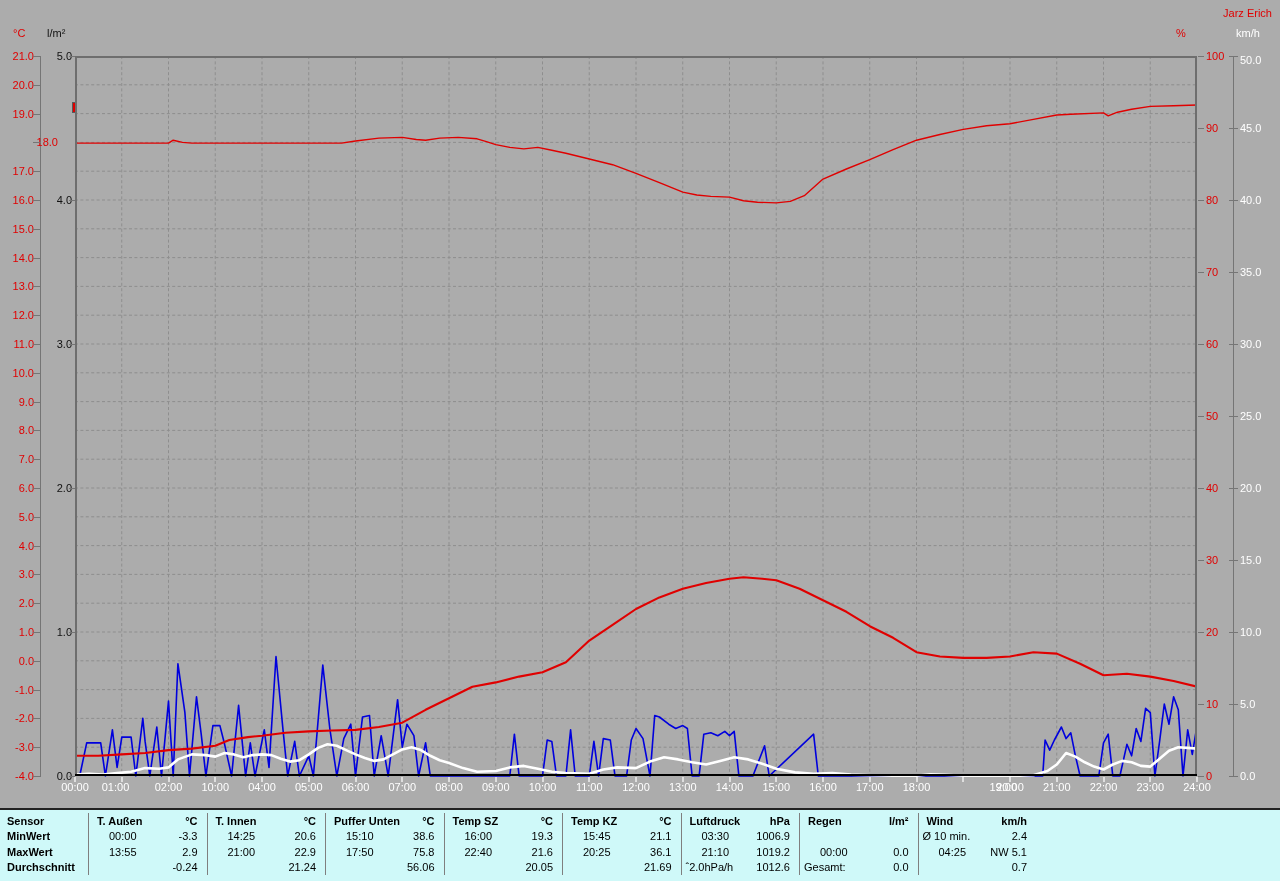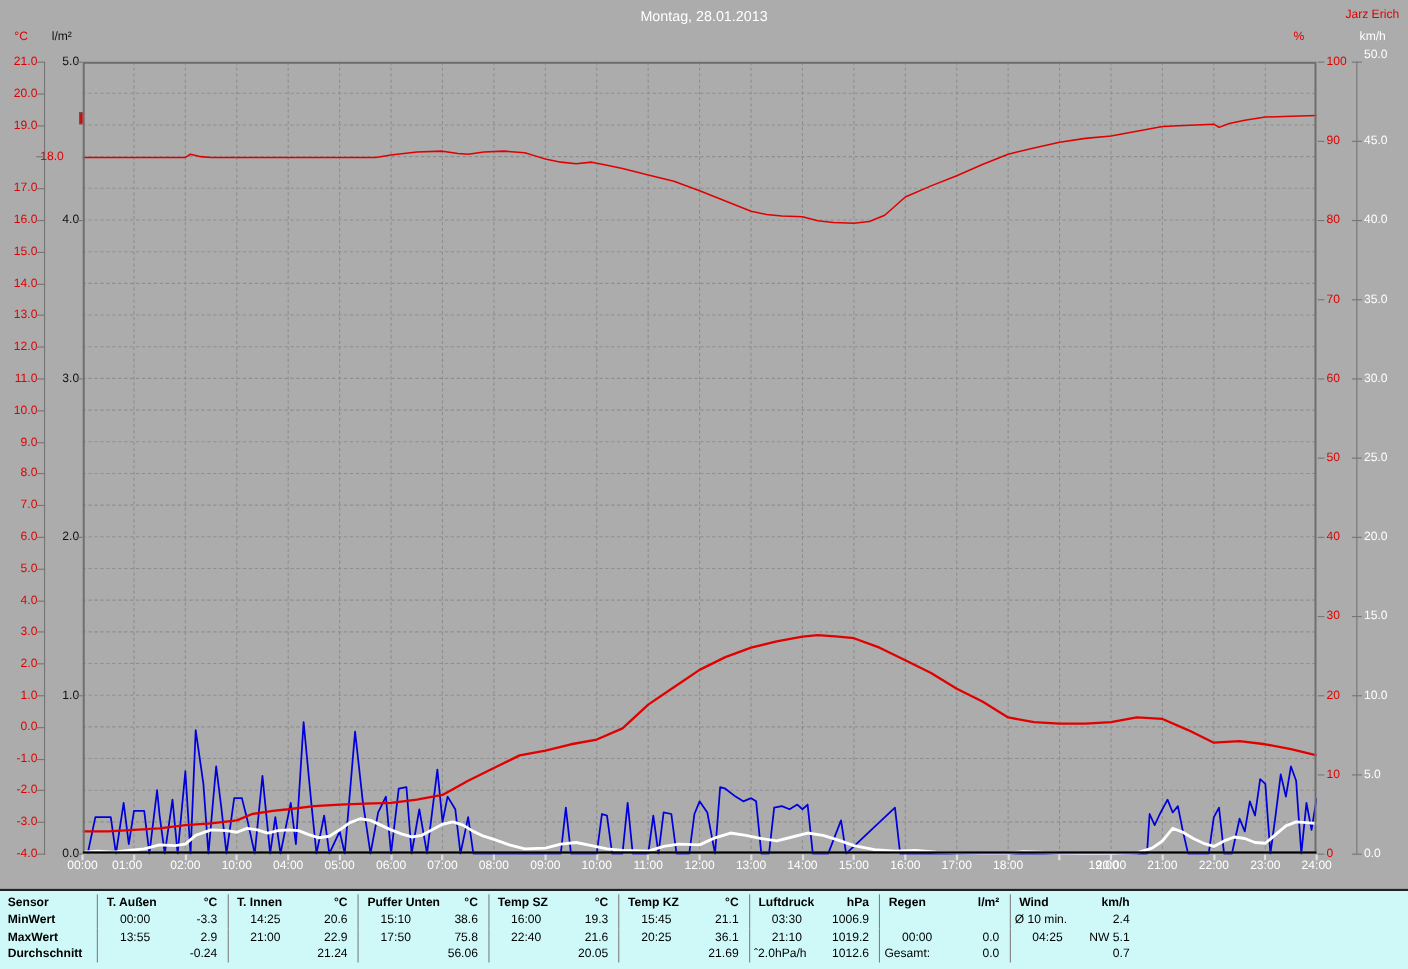--- a/index.html
+++ b/index.html
@@ -26,21 +26,20 @@
   .tcell .lft{padding-left:20px;} .tcell .lft.wide{padding-left:4px;}
   .tcell .rgt{padding-right:9px;text-align:right;}
   .tcell.hdr{font-weight:bold;}
   .tcell.hdr .lft{padding-left:8px;}
   .rowlabel{font-weight:bold;padding-left:7px;display:flex;align-items:center;}
 </style>
 </head>
 <body>
 
 <div class="screen">
-  <div class="title">Montag, 28.01.2013</div>
   <div class="watermark">Jarz Erich</div>
 
   <div class="lbl red" style="left:13px;top:28px;">°C</div>
   <div class="lbl blk" style="left:47px;top:28px;">l/m²</div>
   <div class="lbl red" style="left:1176px;top:28px;">%</div>
   <div class="lbl wht" style="left:1236px;top:28px;">km/h</div>
 
   <div id="legend">
       <div class="legend-item" style="left: 72px; position: absolute;">
         <div class="legend-swatch" style="background: rgb(224, 0, 0);"></div>
@@ -212,21 +211,21 @@
       <div class="tick" style="left: 1198px; top: 632px; width: 6px; height: 1px;"></div>
       <div class="lbl red" style="left: 1206px; top: 627px;">20</div>
       <div class="tick" style="left: 1198px; top: 704px; width: 6px; height: 1px;"></div>
       <div class="lbl red" style="left: 1206px; top: 699px;">10</div>
       <div class="tick" style="left: 1198px; top: 776px; width: 6px; height: 1px;"></div>
       <div class="lbl red" style="left: 1206px; top: 771px;">0</div>
     </div>
   <div id="axis-right-wind">
       <div class="axline" style="left: 1233px; top: 56px; height: 721px;"></div>
       <div class="tick" style="left: 1229px; top: 56px; width: 9px; height: 1px;"></div>
-      <div class="lbl wht" style="left: 1240px; top: 45px;">50.0</div>
+      <div class="lbl wht" style="left: 1240px; top: 55px;">50.0</div>
       <div class="tick" style="left: 1229px; top: 128px; width: 9px; height: 1px;"></div>
       <div class="lbl wht" style="left: 1240px; top: 123px;">45.0</div>
       <div class="tick" style="left: 1229px; top: 200px; width: 9px; height: 1px;"></div>
       <div class="lbl wht" style="left: 1240px; top: 195px;">40.0</div>
       <div class="tick" style="left: 1229px; top: 272px; width: 9px; height: 1px;"></div>
       <div class="lbl wht" style="left: 1240px; top: 267px;">35.0</div>
       <div class="tick" style="left: 1229px; top: 344px; width: 9px; height: 1px;"></div>
       <div class="lbl wht" style="left: 1240px; top: 339px;">30.0</div>
       <div class="tick" style="left: 1229px; top: 416px; width: 9px; height: 1px;"></div>
       <div class="lbl wht" style="left: 1240px; top: 411px;">25.0</div>

